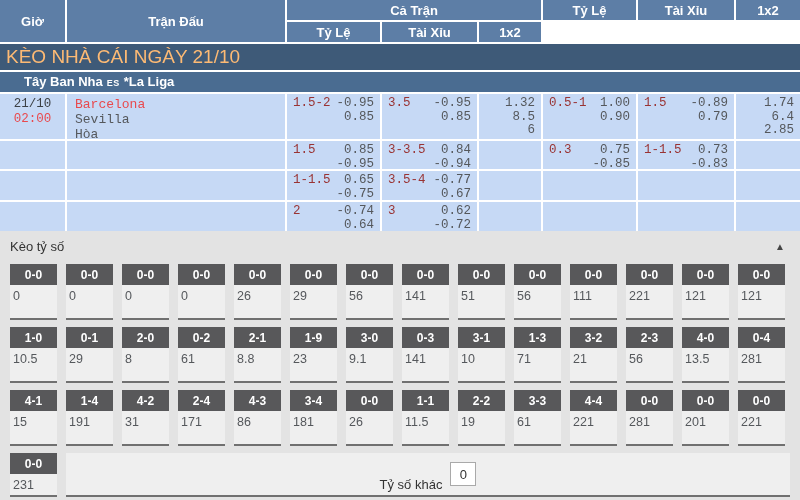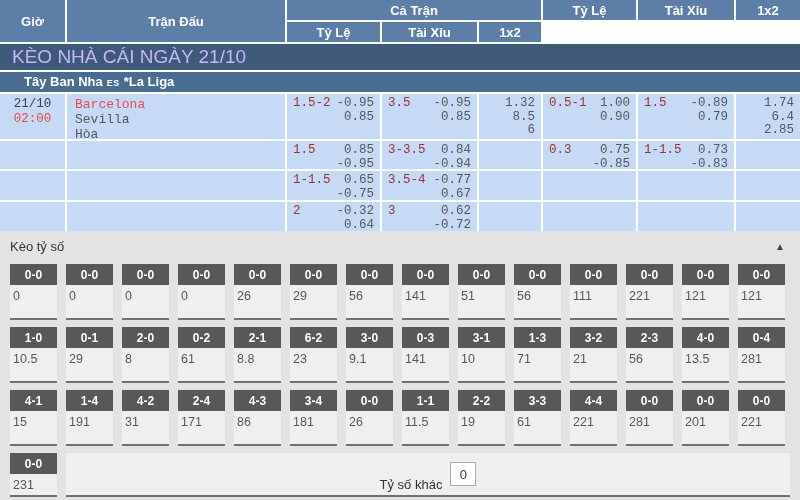--- a/index.html
+++ b/index.html
@@ -9,21 +9,21 @@
   .tablewrap > * + *{margin-top:2px;}
 
   
   .ohead{display:grid;grid-template-columns:65px 218px 93px 95px 62px 93px 96px 64px;grid-template-rows:20px 20px;gap:2px;background:#fff;}
   .hcell{background:#5d7ea6;color:#fff;font-size:13px;font-weight:bold;display:flex;align-items:center;justify-content:center;}
   .h-gio{grid-row:1/3;grid-column:1;}
   .h-tran{grid-row:1/3;grid-column:2;}
   .h-ft{grid-column:3/6;}
   .h-h1{grid-column:6/9;}
 
-  .banner{height:26px;line-height:26px;background:#3e5a78;color:#c4b5fd;font-size:19px;padding-left:12px;}
+  .banner{height:26px;line-height:26px;background:#3e5a78;color:#fdba74;font-size:19px;padding-left:6px;}
   .league{height:20px;line-height:20px;background:#4a6c91;color:#fff;font-size:13px;font-weight:bold;padding-left:24px;}
   .league .code{font-size:9px;text-transform:uppercase;letter-spacing:.5px;margin:0 4px 0 4px;}
 
   
   .obody{display:grid;grid-template-columns:65px 218px 93px 95px 62px 93px 96px 64px;grid-template-rows:45px 28px 29px 29px;gap:2px;background:#fff;font-family:Liberation Mono, monospace;}
   .cell{background:#c6d9f5;box-sizing:border-box;overflow:hidden;}
   .c-center{text-align:center;font-size:12.5px;line-height:15px;padding-top:3px;color:#3c4146;}
   .c-match{padding:3px 0 0 8px;font-size:13px;line-height:15px;color:#55585c;}
   .red{color:#e9494d;}
   .c-odds{padding:3px 6px 0 6px;font-size:12.5px;line-height:13.5px;color:#55585c;cursor:pointer;}
@@ -193,21 +193,21 @@
         </div>
         <div class="cell c-odds"></div>
         <div class="cell c-odds"></div>
         <div class="cell c-odds"></div>
         <div class="cell c-odds"></div>
         <div class="cell c-center"></div>
         <div class="cell c-match"></div>
         <div class="cell c-odds">
           <div class="oline">
             <span class="hcp">2</span>
-            <span class="oval">-0.32</span>
+            <span class="oval">-0.74</span>
           </div>
           <div class="oline right">
             <span class="oval">0.64</span>
           </div>
         </div>
         <div class="cell c-odds">
           <div class="oline">
             <span class="hcp">3</span>
             <span class="oval">0.62</span>
           </div>
@@ -301,21 +301,21 @@
           </div>
           <div class="strip">
             <div class="sbox">0-2</div>
             <div class="sval">61</div>
           </div>
           <div class="strip">
             <div class="sbox">2-1</div>
             <div class="sval">8.8</div>
           </div>
           <div class="strip">
-            <div class="sbox">6-2</div>
+            <div class="sbox">1-9</div>
             <div class="sval">23</div>
           </div>
           <div class="strip">
             <div class="sbox">3-0</div>
             <div class="sval">9.1</div>
           </div>
           <div class="strip">
             <div class="sbox">0-3</div>
             <div class="sval">141</div>
           </div>

